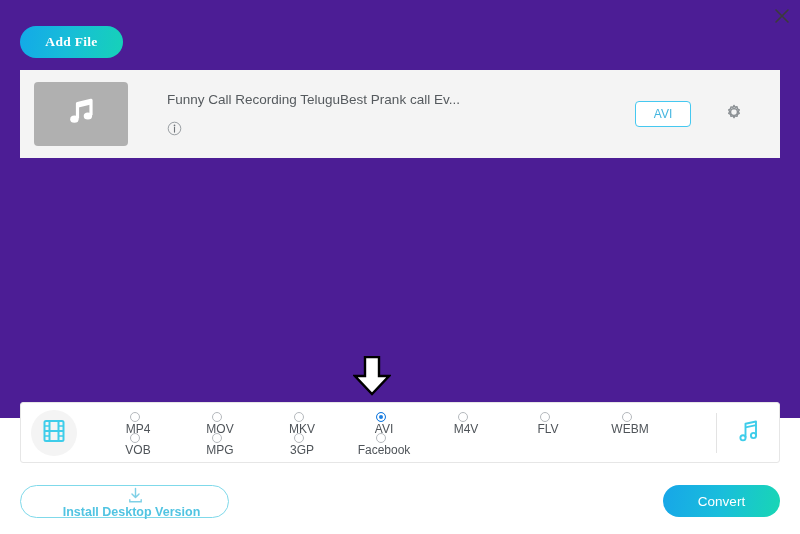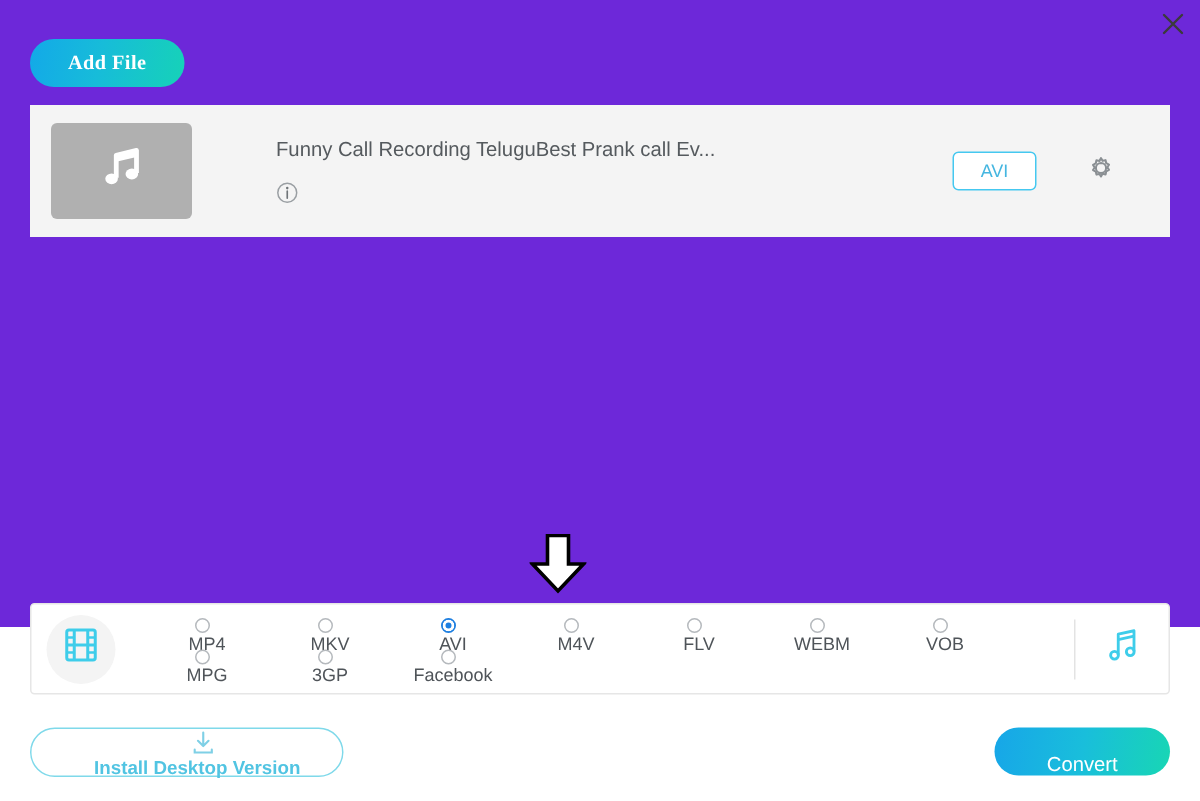--- a/index.html
+++ b/index.html
@@ -2,21 +2,21 @@
 <html><head>
 <meta charset="utf-8">
 <style>
   * { box-sizing: border-box; margin: 0; padding: 0; }
   html, body {
     width: 800px; height: 534px;
     background: #ffffff;
     font-family: "Liberation Sans", sans-serif;
     overflow: hidden;
   }
-  .app { position: relative; width: 800px; height: 418px; background: #6d28d9; }
+  .app { position: relative; width: 800px; height: 418px; background: #4c1d95; }
 
   
   .close-btn {
     position: absolute; top: 2px; right: 4px;
     width: 28px; height: 28px;
     display: flex; align-items: center; justify-content: center;
     cursor: pointer;
   }
   .close-btn svg { display: block; }
 
@@ -46,21 +46,21 @@
   .thumb {
     width: 94px; height: 64px;
     margin-left: 14px;
     background: #b0b0b0;
     border-radius: 4px;
     display: flex; align-items: center; justify-content: center;
     flex: 0 0 auto;
   }
   .file-meta {
     flex: 1 1 auto;
-    margin-left: 56px;
+    margin-left: 39px;
     min-width: 0;
   }
   .file-title {
     font-size: 13.5px;
     color: #555a5e;
     white-space: nowrap;
     overflow: hidden;
     text-overflow: ellipsis;
     line-height: 16px;
   }
@@ -175,21 +175,21 @@
     font-weight: bold;
   }
   .convert-btn {
     position: absolute; right: 20px; top: 485px;
     width: 117px; height: 32px;
     border: none;
     border-radius: 16px;
     background: linear-gradient(100deg, #17a6e8 0%, #19bedb 50%, #18d6b4 100%);
     color: #fff;
     font-size: 13.5px;
-    display: flex; align-items: flex-end; justify-content: center;
+    display: flex; align-items: center; justify-content: center;
     cursor: pointer;
   }
 </style>
 </head>
 <body>
 
 <div class="app">
 
   <div class="close-btn">
     <span>
@@ -261,20 +261,24 @@
     </div>
 
     <div class="format-grid">
 
       <div class="fmt-opt">
         <span class="radio"></span>
         <span>MP4</span>
       </div>
       <div class="fmt-opt">
         <span class="radio"></span>
+        <span>MOV</span>
+      </div>
+      <div class="fmt-opt">
+        <span class="radio"></span>
         <span>MKV</span>
       </div>
       <div class="fmt-opt selected">
         <span class="radio"></span>
         <span>AVI</span>
       </div>
       <div class="fmt-opt">
         <span class="radio"></span>
         <span>M4V</span>
       </div>

